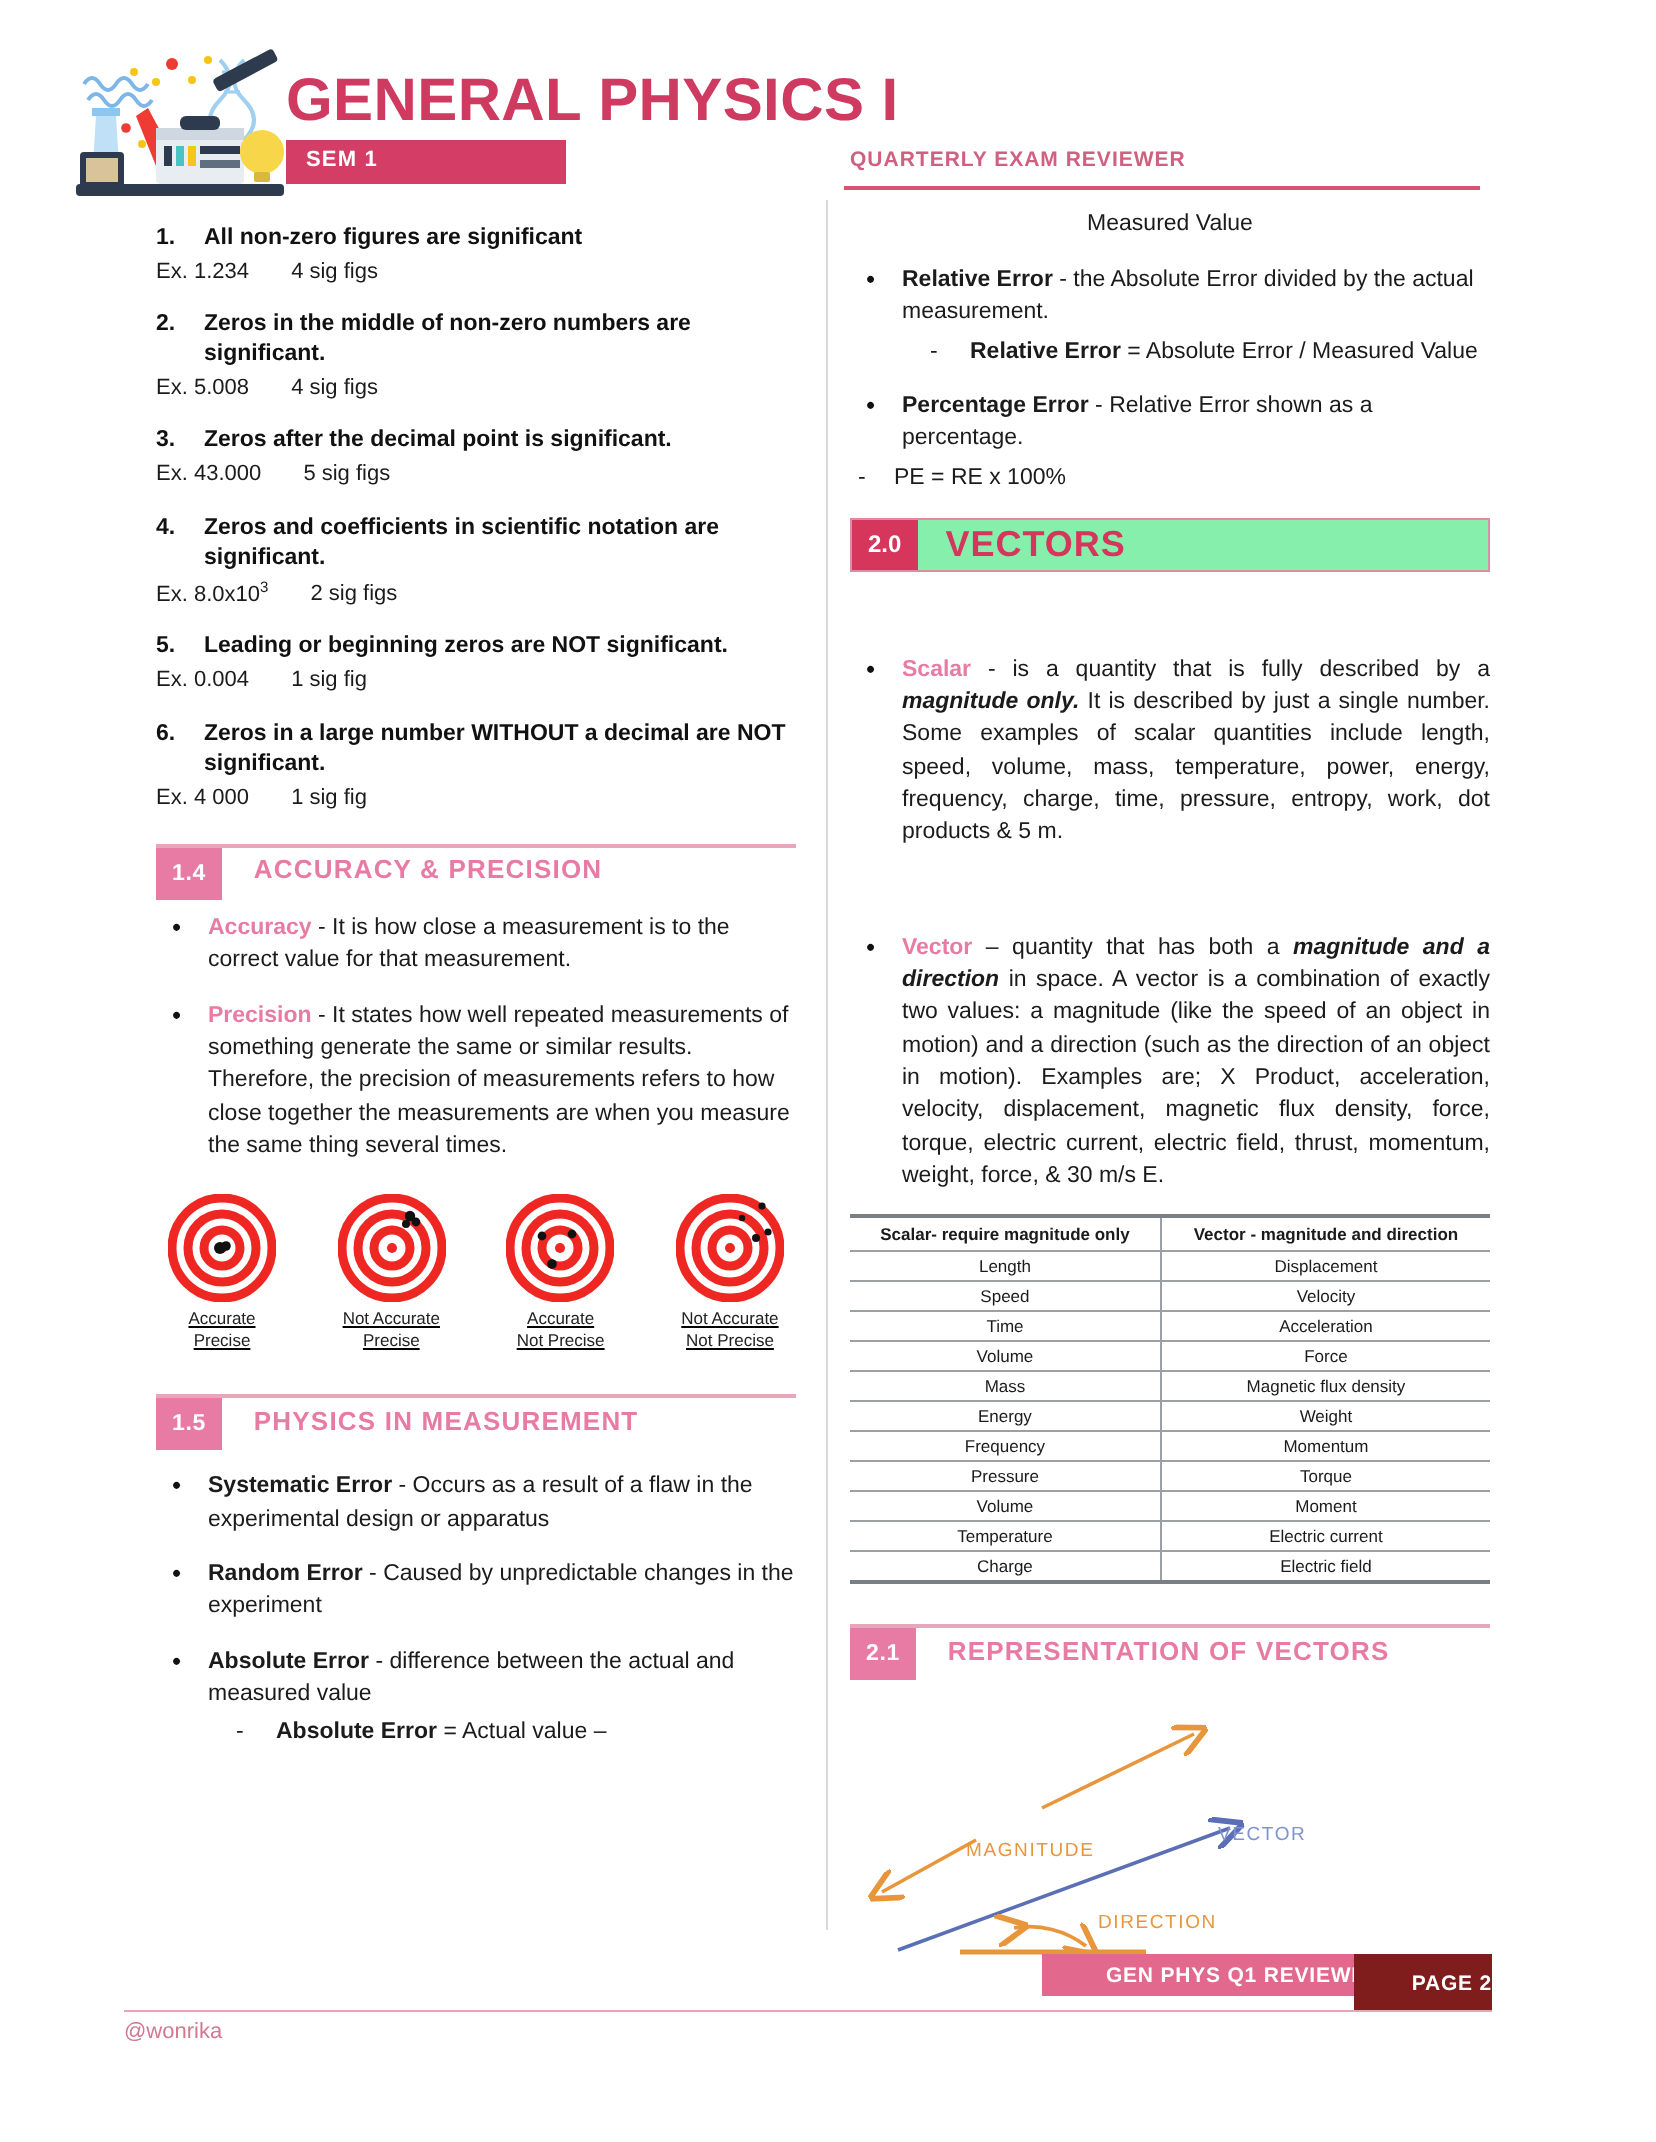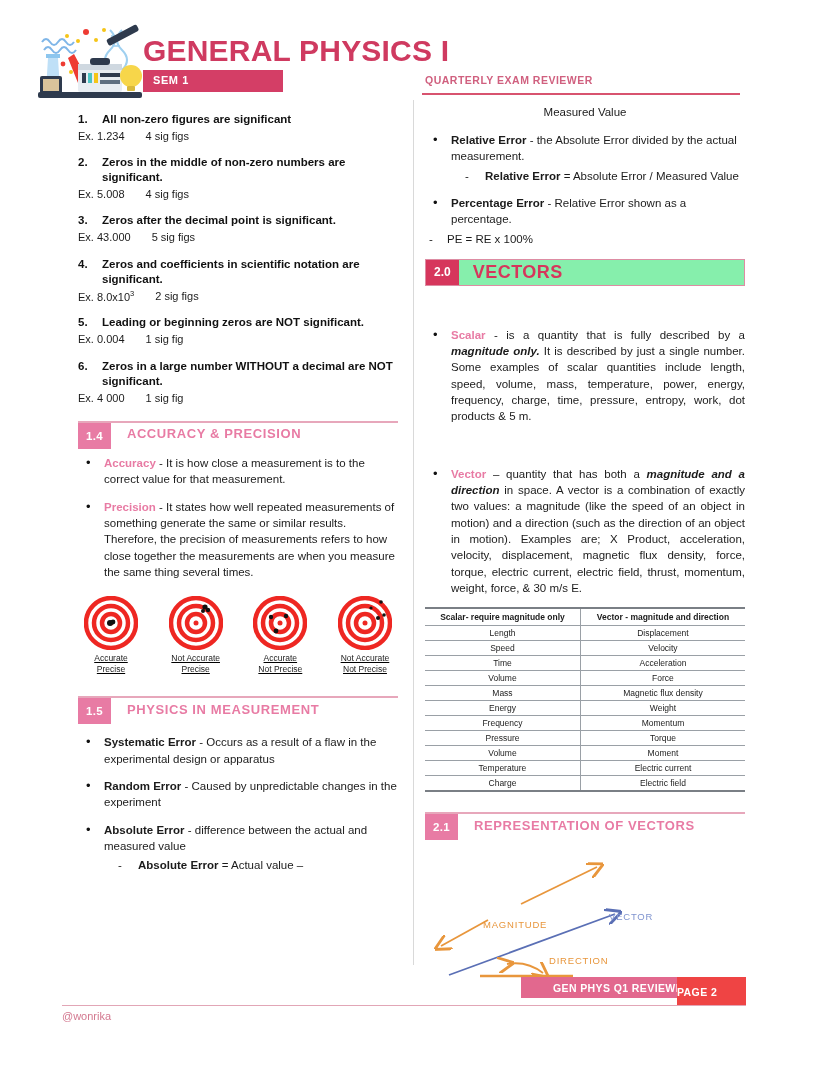--- a/index.html
+++ b/index.html
@@ -77,22 +77,22 @@
   table.sv tr:first-child th{border-top:2px solid #7a7f85;}
   table.sv tr:last-child td{border-bottom:2px solid #7a7f85;}
 
   
   .vecfig{margin-top:6px;}
 
   
   .footer-bar{position:absolute;left:521px;top:977px;width:225px;height:29px;}
   .fb-left{position:absolute;left:0;top:0;width:156px;height:21px;background:#e2688e;
            display:flex;align-items:center;justify-content:center;padding-left:23px;}
-  .fb-right{position:absolute;left:156px;top:0;width:69px;height:29px;background:#ef4444;
-            display:flex;align-items:center;justify-content:flex-start;}
+  .fb-right{position:absolute;left:156px;top:0;width:69px;height:29px;background:#7f1d1d;
+            display:flex;align-items:center;justify-content:flex-end;}
   .fb-text{color:#ffffff;font-size:10.5px;font-weight:bold;letter-spacing:.4px;}
   .foot-rule{position:absolute;left:62px;top:1005px;width:684px;height:1px;background:#e2a6b6;}
   .handle{position:absolute;left:62px;top:1010px;font-size:11px;color:#d3788f;}
 </style>
 </head>
 <body>
 
 <div class="page">
 
   <div class="header">

